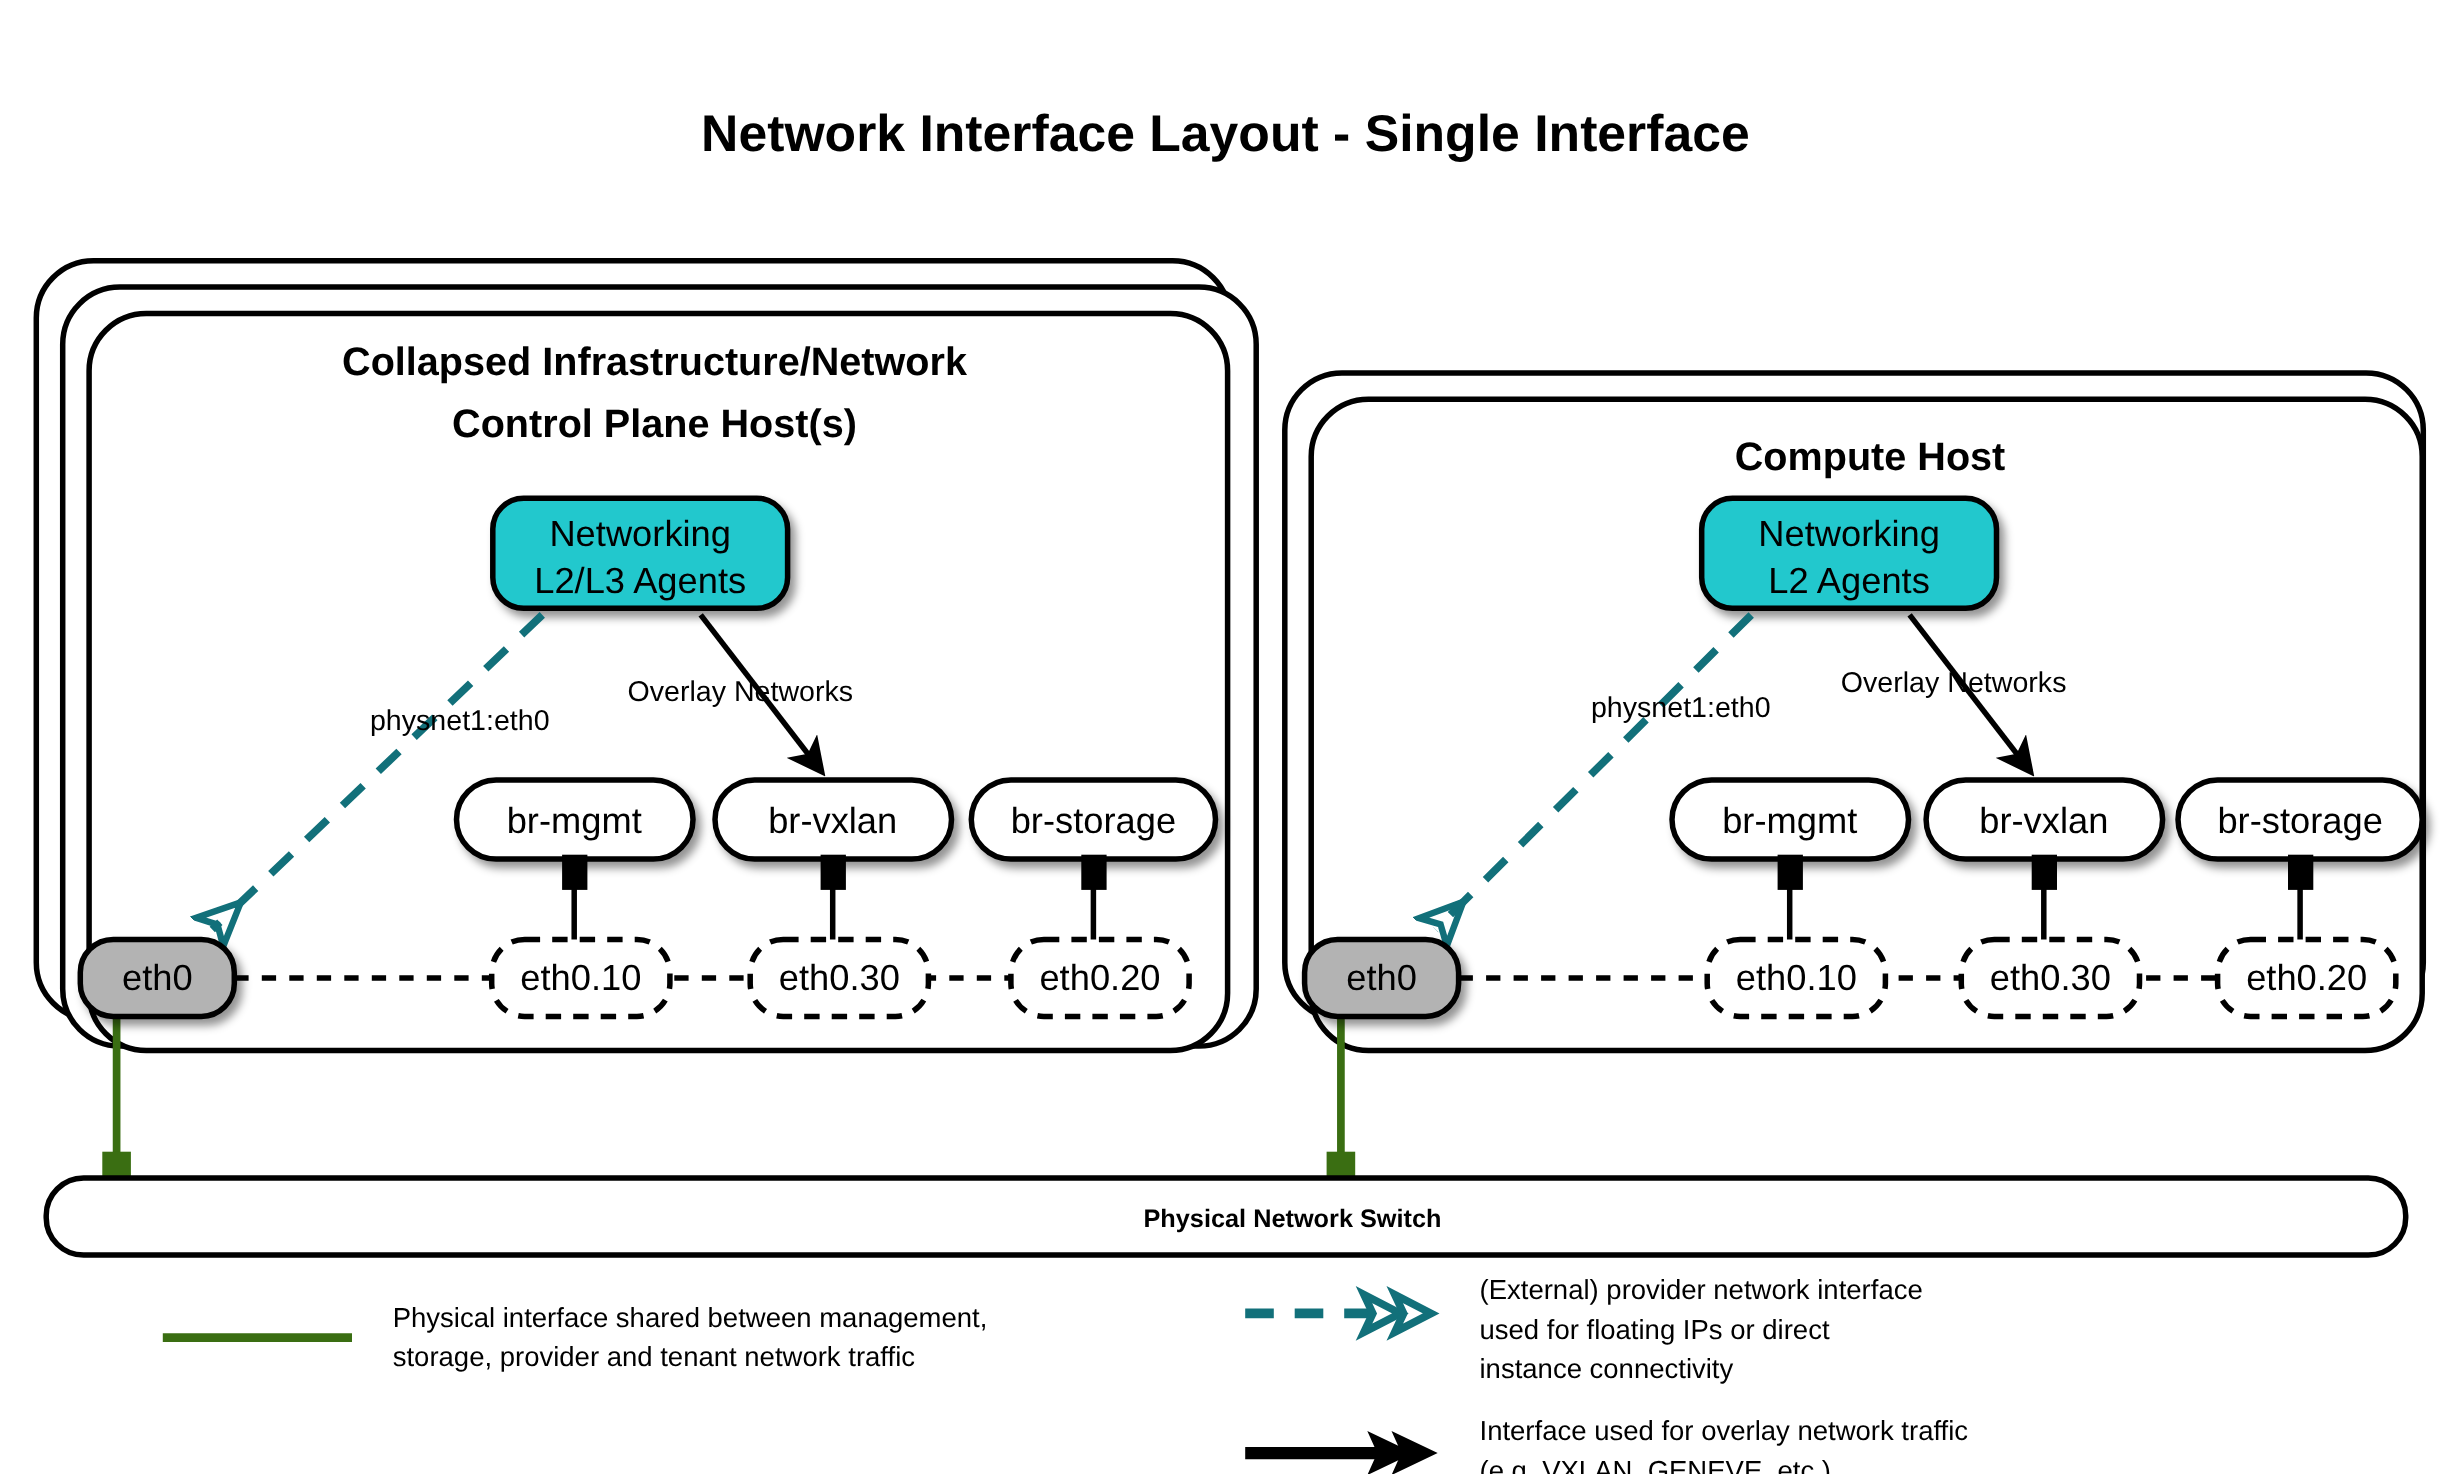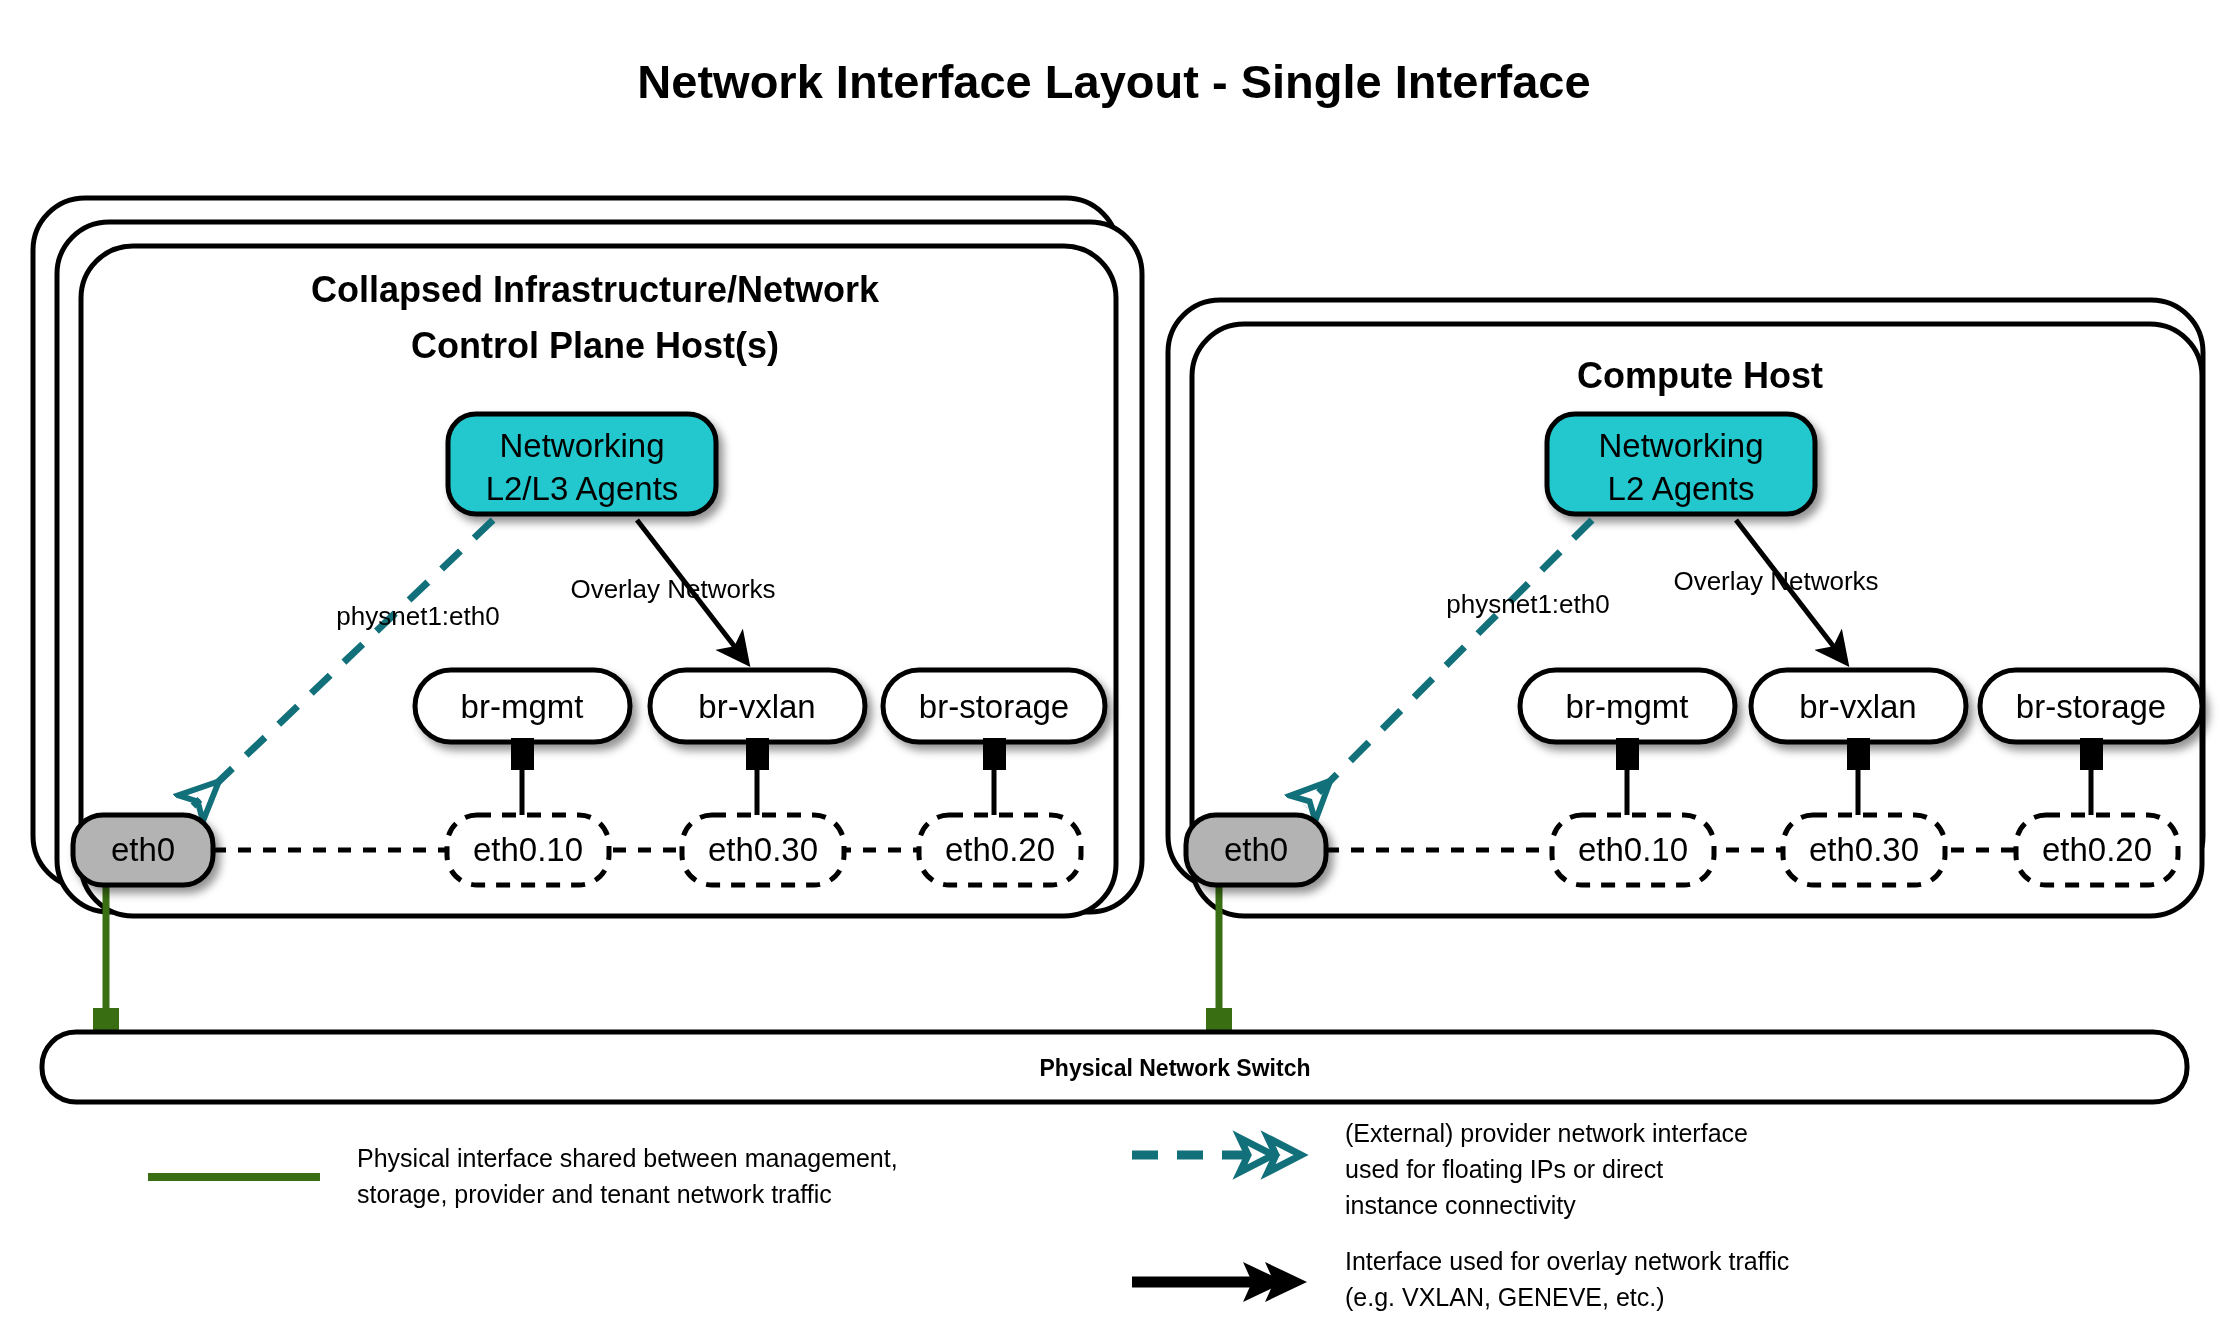--- a/index.html
+++ b/index.html
@@ -10,20 +10,21 @@
   body {
     width: 2228px;
     height: 1340px;
     font-family: "Liberation Sans", sans-serif;
     overflow: hidden;
   }
   #stage {
     position: relative;
     width: 2228px;
     height: 1112px;
+    margin-top: 39px;
   }
   svg.diagram {
     position: absolute;
     top: 0;
     left: 0;
     width: 2228px;
     height: 1340px;
   }
   text { font-family: "Liberation Sans", sans-serif; fill: #000; }
   .t-title { font-size: 47px; font-weight: bold; }

